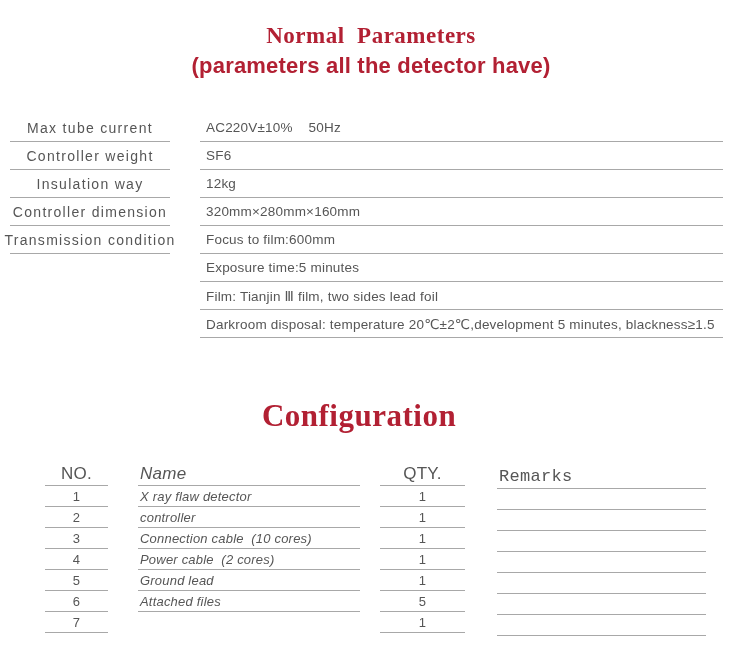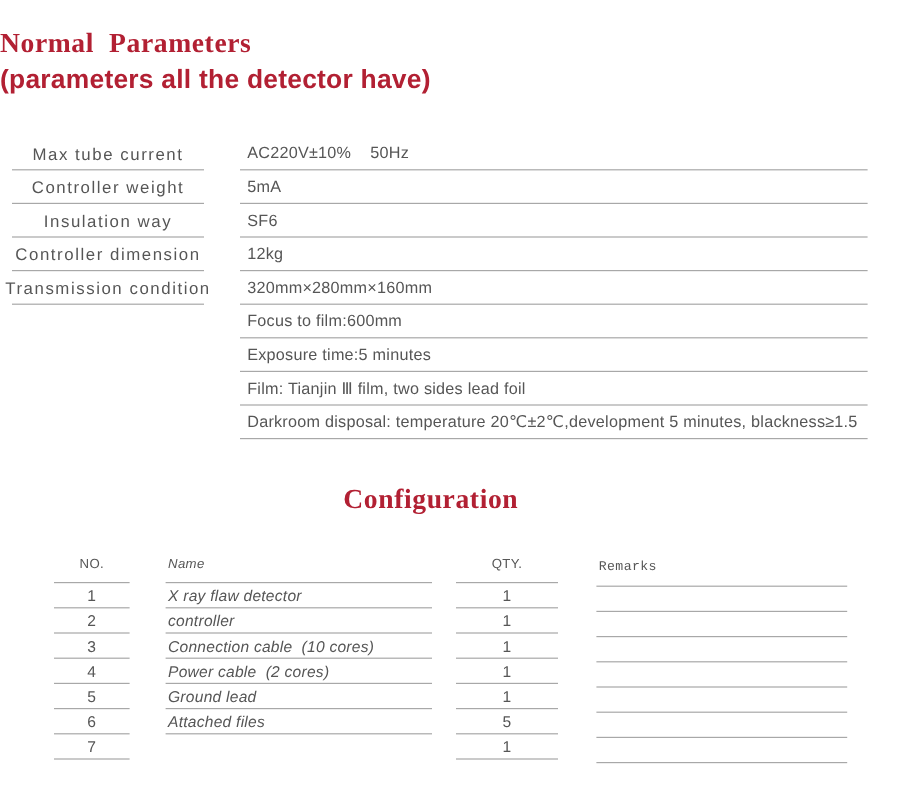--- a/index.html
+++ b/index.html
@@ -13,20 +13,21 @@
     position:relative;
     width:750px;height:664px;
     background:#ffffff;
     overflow:hidden;
     font-family:"Liberation Sans","DejaVu Sans",sans-serif;
   }
 
   
   .title-block{
     position:absolute;top:20px;left:0;width:742px;
+    text-align:center;
   }
   .main-title{
     font-family:"Liberation Serif","DejaVu Serif",serif;
     font-weight:bold;font-size:23px;line-height:31px;
     color:var(--accent);
     letter-spacing:.5px;
     white-space:pre;
   }
   .sub-title{
     font-family:Liberation Sans, sans-serif;
@@ -34,21 +35,21 @@
     color:var(--accent);
     letter-spacing:.2px;
     white-space:pre;
   }
   .config-title-wrap{
     position:absolute;top:402px;left:0;width:718px;
     text-align:center;
   }
   .config-title{
     font-family:"Liberation Serif","DejaVu Serif",serif;
-    font-weight:bold;font-size:23px;line-height:28px;
+    font-weight:bold;font-size:31px;line-height:28px;
     color:var(--accent);
     letter-spacing:.5px;
   }
 
   
   .param-labels{
     position:absolute;left:10px;top:114px;width:160px;
   }
   .param-labels .cell{
     height:28px;
@@ -70,21 +71,21 @@
     letter-spacing:.2px;
     white-space:pre;
   }
 
   
   .cfg-col{position:absolute;top:464px;}
   .cfg-col .hcell{
     height:22px;
     border-bottom:1px solid var(--line);
     display:flex;align-items:flex-start;
-    font-size:11px;color:var(--gray);
+    font-size:17px;color:var(--gray);
     letter-spacing:.3px;
     white-space:pre;
   }
   .cfg-col .cell{
     height:21px;
     border-bottom:1px solid var(--line);
     display:flex;align-items:center;
     font-size:13px;color:var(--gray);
     letter-spacing:.2px;
     white-space:pre;
@@ -111,21 +112,20 @@
   <div class="param-labels">
     <div class="cell">Max tube current</div>
     <div class="cell">Controller weight</div>
     <div class="cell">Insulation way</div>
     <div class="cell">Controller dimension</div>
     <div class="cell">Transmission condition</div>
   </div>
 
   <div class="param-values">
     <div class="cell">AC220V±10%    50Hz</div>
-    <div class="cell">5mA</div>
     <div class="cell">SF6</div>
     <div class="cell">12kg</div>
     <div class="cell">320mm×280mm×160mm</div>
     <div class="cell">Focus to film:600mm</div>
     <div class="cell">Exposure time:5 minutes</div>
     <div class="cell">Film: Tianjin Ⅲ film, two sides lead foil</div>
     <div class="cell">Darkroom disposal: temperature 20℃±2℃,development 5 minutes, blackness≥1.5</div>
   </div>
 
   <div class="config-title-wrap">

